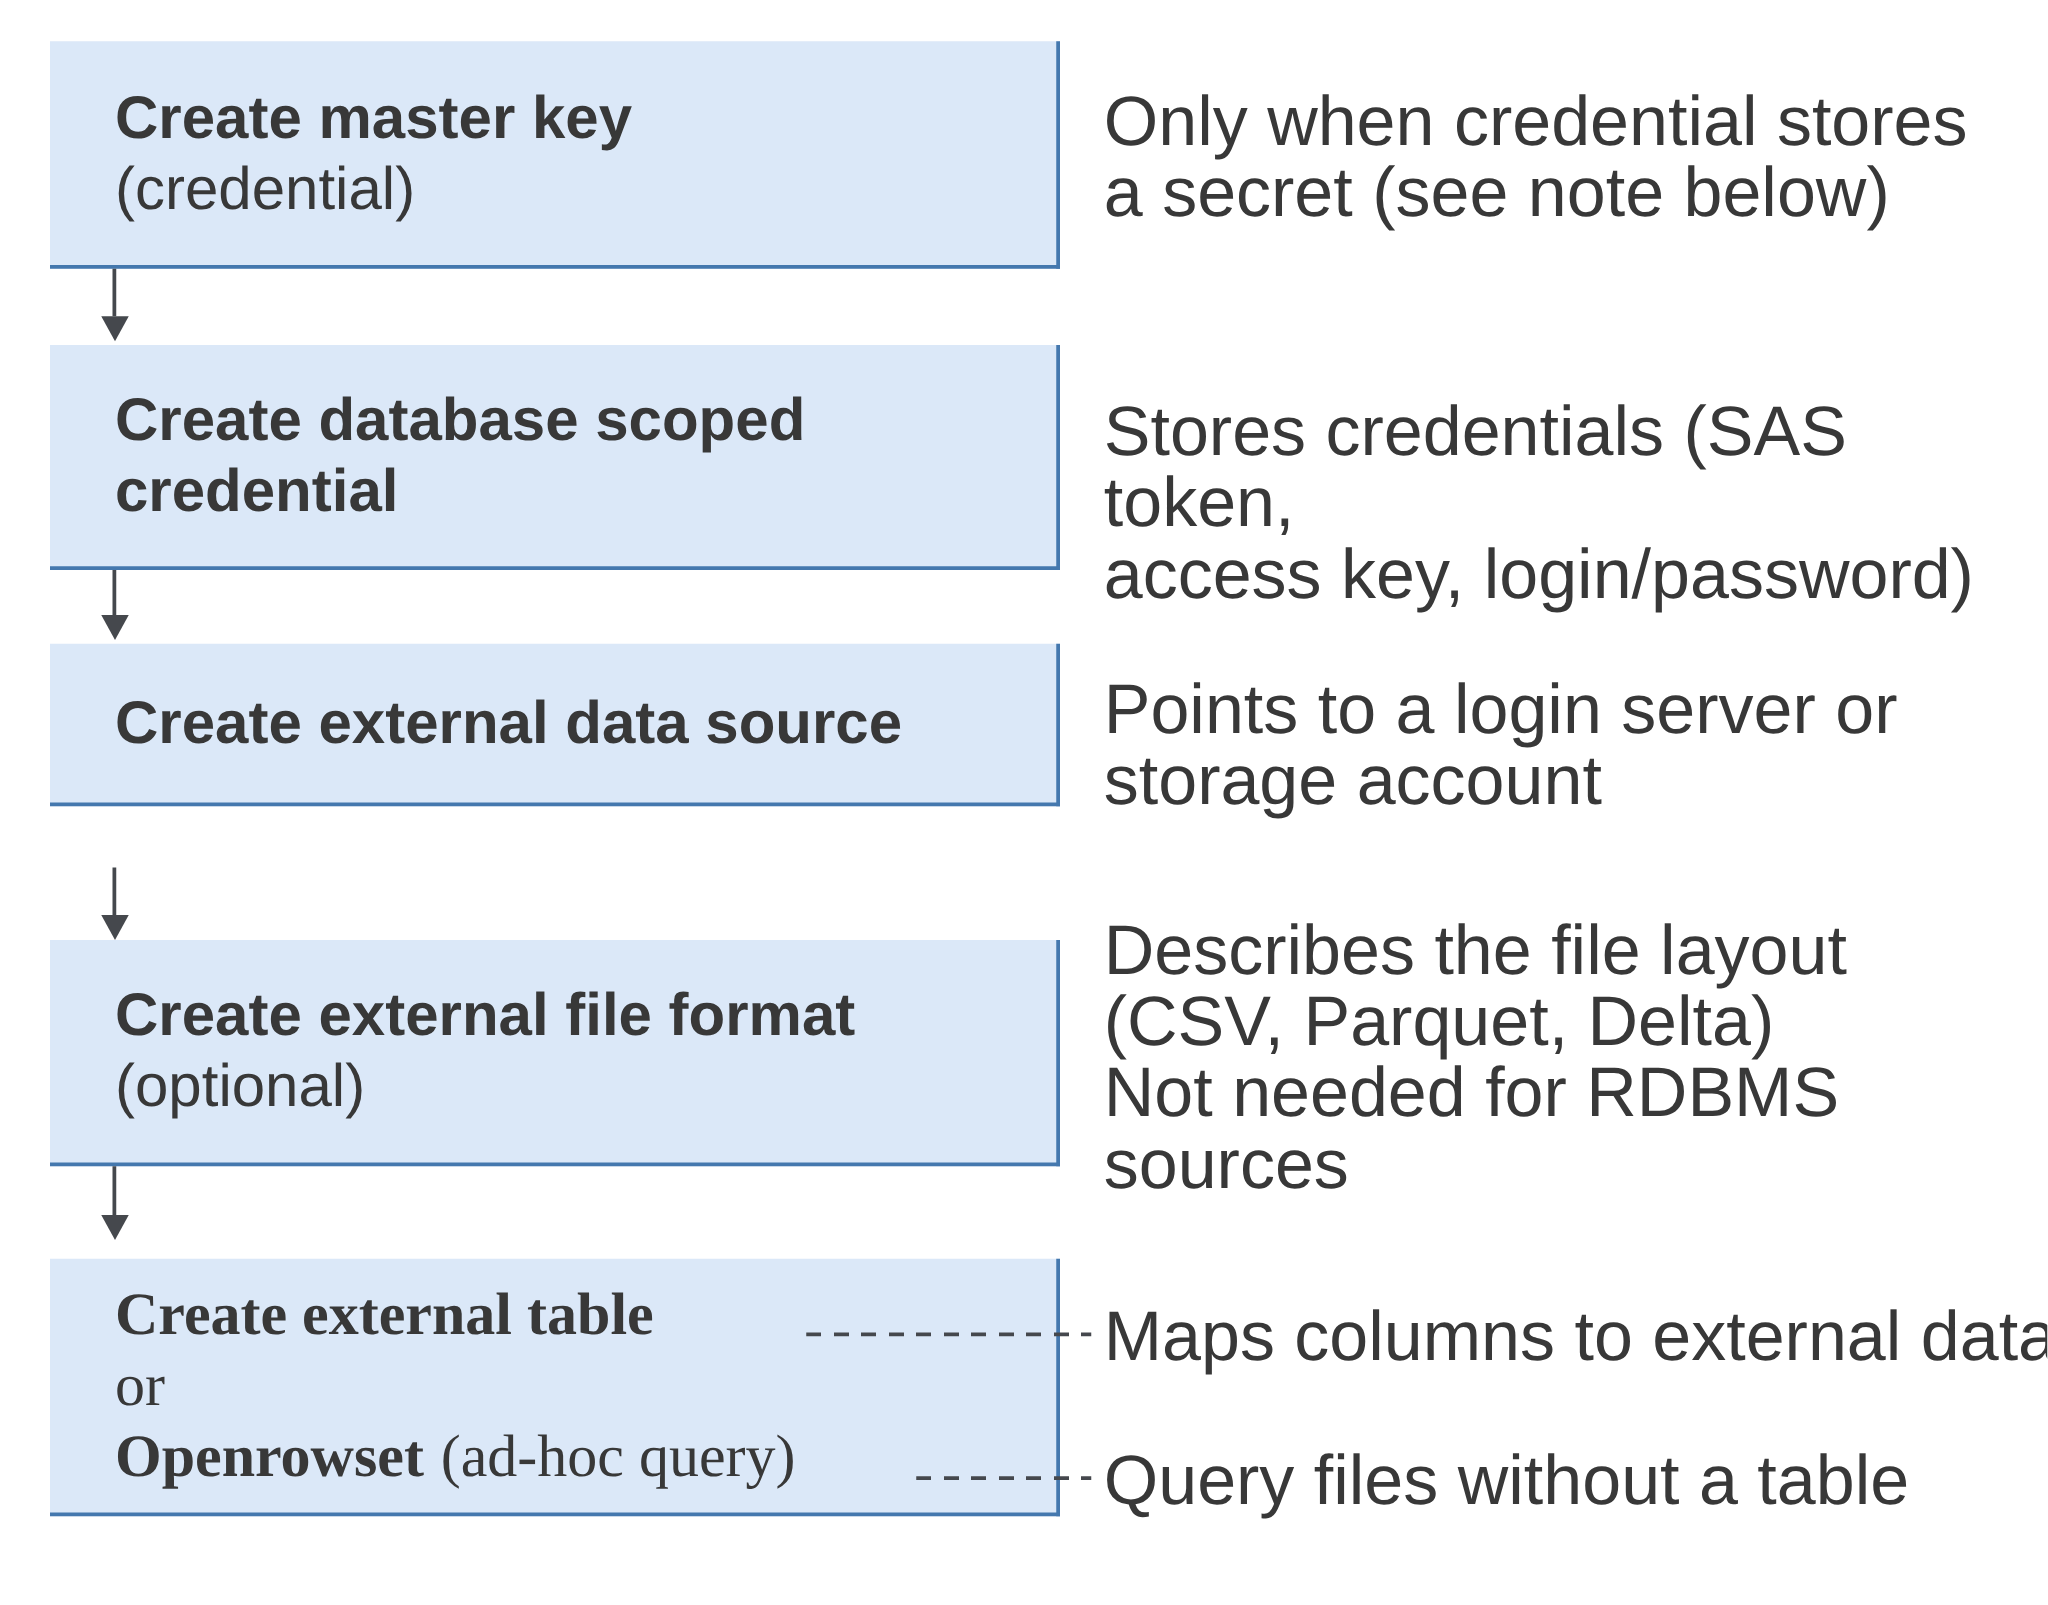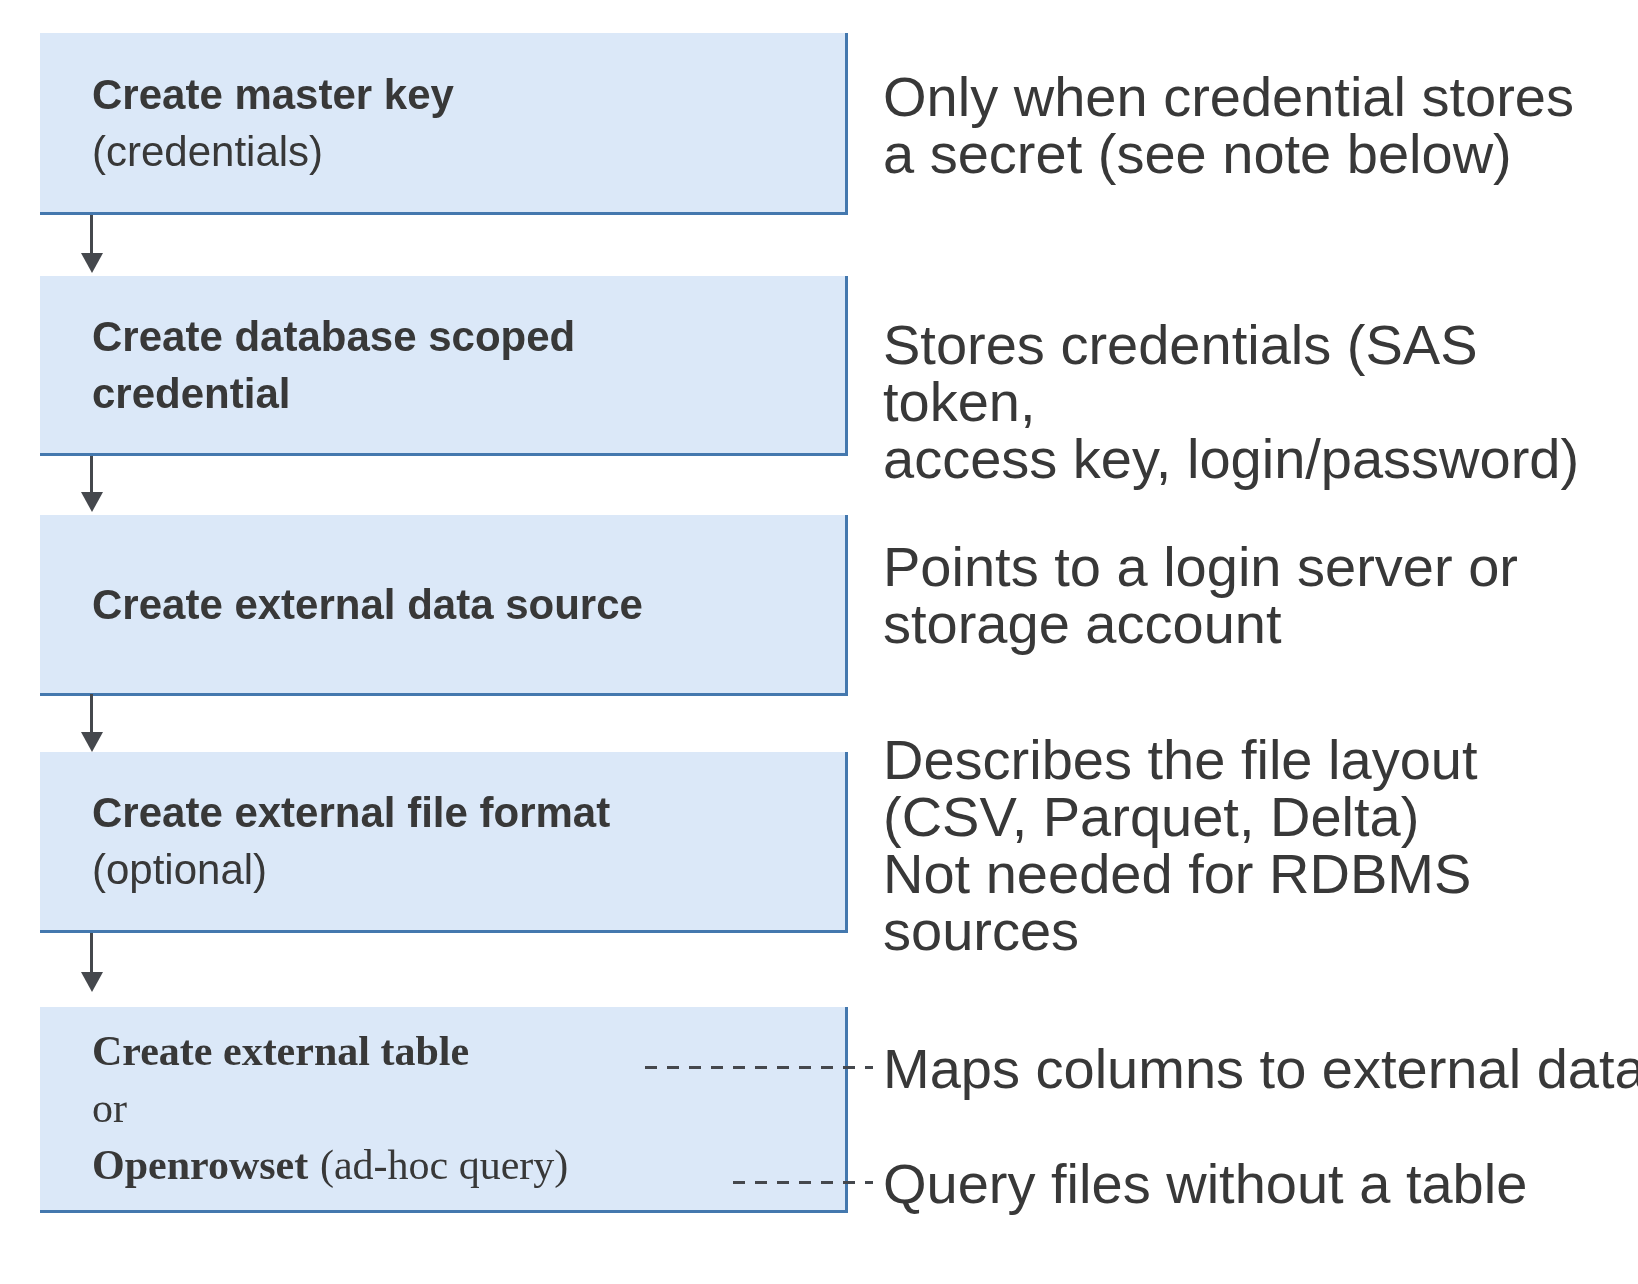--- a/index.html
+++ b/index.html
@@ -13,27 +13,27 @@
   }
   .box{
     position:absolute;
     left:40px;width:808px;
     box-sizing:border-box;
     background:var(--box-fill,#dbe8f8);
     border-right:3px solid var(--box-border,#4478ae);
     border-bottom:3px solid var(--box-border,#4478ae);
     display:flex;flex-direction:column;justify-content:center;
     padding-left:52px;
-    font-size:42px;line-height:57px;
+    font-size:48px;line-height:57px;
   }
   .box .t-bold{font-weight:700;}
   .box .t-reg{font-weight:400;}
   .b1{top:33px;height:182px;}
   .b2{top:276px;height:180px;}
-  .b3{top:515px;height:181px;}
+  .b3{top:515px;height:130px;}
   .b4{top:752px;height:181px;}
   .b5{top:1007px;height:206px;font-family:Liberation Serif, serif;}
   .line{white-space:nowrap;}
   .line .t-rest{margin-left:0.28em;margin-top:48px;}
 
   .note{
     position:absolute;
     left:883px;
     font-size:56px;line-height:57px;font-weight:400;
     white-space:pre-line;
@@ -70,21 +70,21 @@
   .d1{left:645px;top:1066px;width:228px;}
   .d2{left:733px;top:1181px;width:140px;}
 </style>
 </head>
 <body>
 
 <div class="canvas">
 
   <div class="box b1">
     <div class="line"><span class="t-bold">Create master key</span></div>
-    <div class="line t-reg">(credentials)</div>
+    <div class="line t-reg">(credential)</div>
   </div>
 
   <div class="arrow a1">
     <div class="stem"></div>
     <div class="head"></div>
   </div>
 
   <div class="box b2">
     <div class="line"><span class="t-bold">Create database scoped</span></div>
     <div class="line"><span class="t-bold">credential</span></div>

